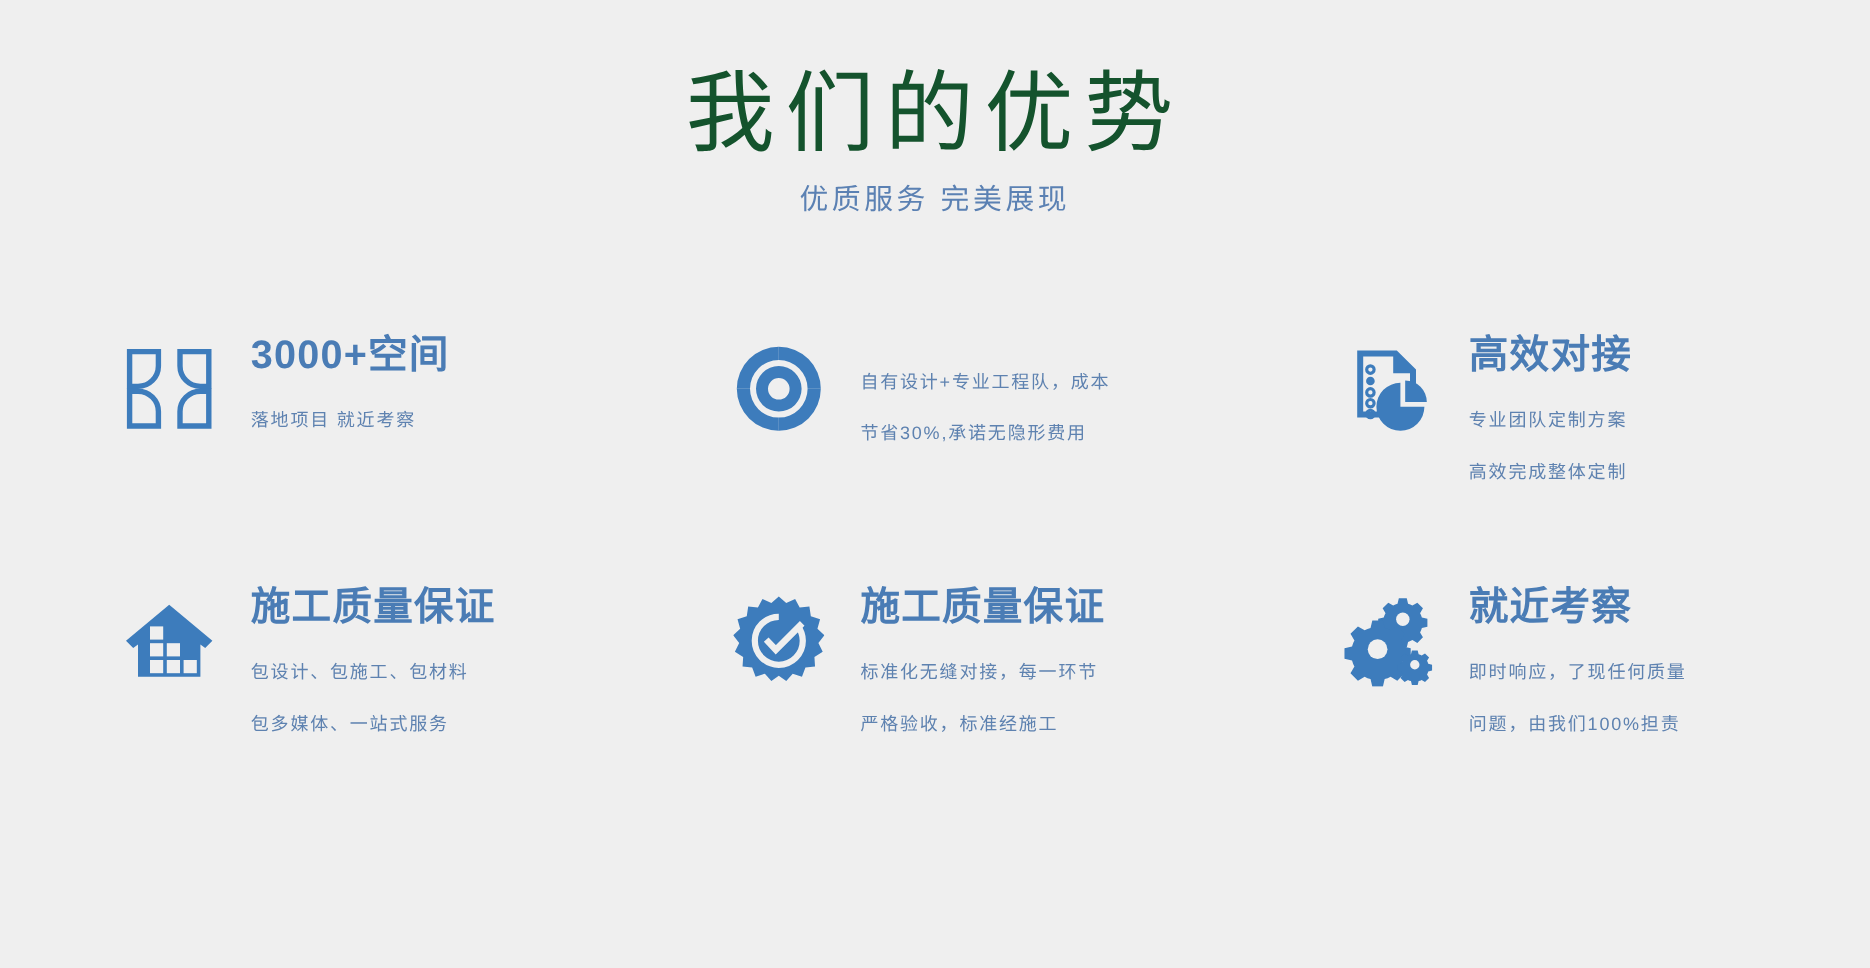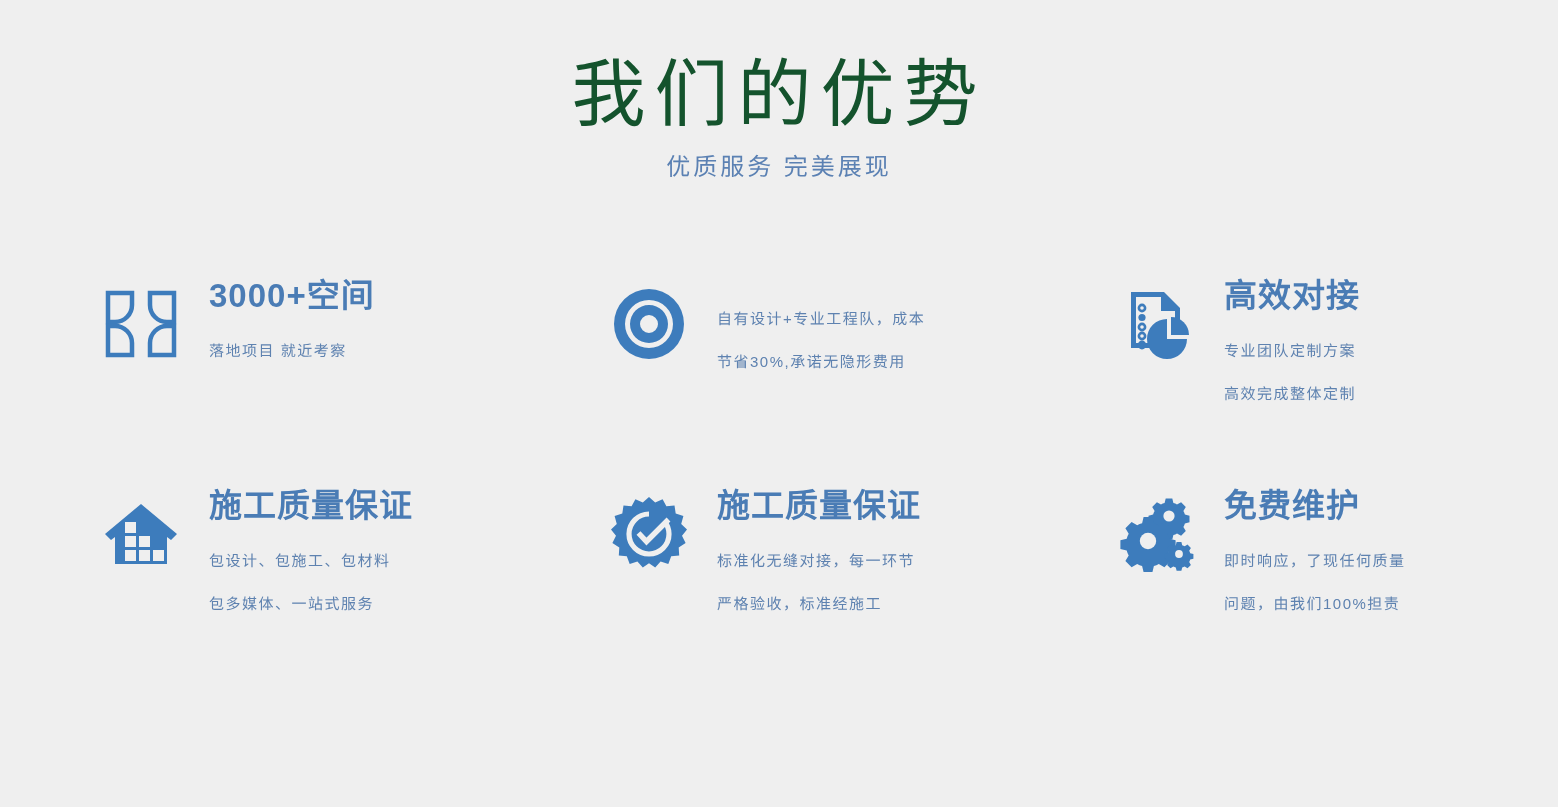--- a/index.html
+++ b/index.html
@@ -234,21 +234,21 @@
           <circle cx="0" cy="0" r="8.2" fill="#efefef"></circle>
         </g>
 
         <g fill="#3d7cbc" transform="translate(61,58)">
           <path d="M-2.4,-12 h4.8 l0.8,3.2 a9 9 0 0 1 2.5,1 l2.8,-1.7 l3.4,3.4 l-1.7,2.8 a9 9 0 0 1 1,2.5 l3.2,0.8 v4.8 l-3.2,0.8 a9 9 0 0 1 -1,2.5 l1.7,2.8 l-3.4,3.4 l-2.8,-1.7 a9 9 0 0 1 -2.5,1 l-0.8,3.2 h-4.8 l-0.8,-3.2 a9 9 0 0 1 -2.5,-1 l-2.8,1.7 l-3.4,-3.4 l1.7,-2.8 a9 9 0 0 1 -1,-2.5 l-3.2,-0.8 v-4.8 l3.2,-0.8 a9 9 0 0 1 1,-2.5 l-1.7,-2.8 l3.4,-3.4 l2.8,1.7 a9 9 0 0 1 2.5,-1 z"></path>
           <circle cx="0" cy="0" r="3.9" fill="#efefef"></circle>
         </g>
       </svg>
     </span>
     <div class="feature-text">
-      <h3 class="feature-title">免费维护</h3>
+      <h3 class="feature-title">就近考察</h3>
       <ul class="feature-desc">
         <li>即时响应，了现任何质量</li>
         <li>问题，由我们100%担责</li>
       </ul>
     </div>
   </div>
 
 </div>
 
 </body></html>

